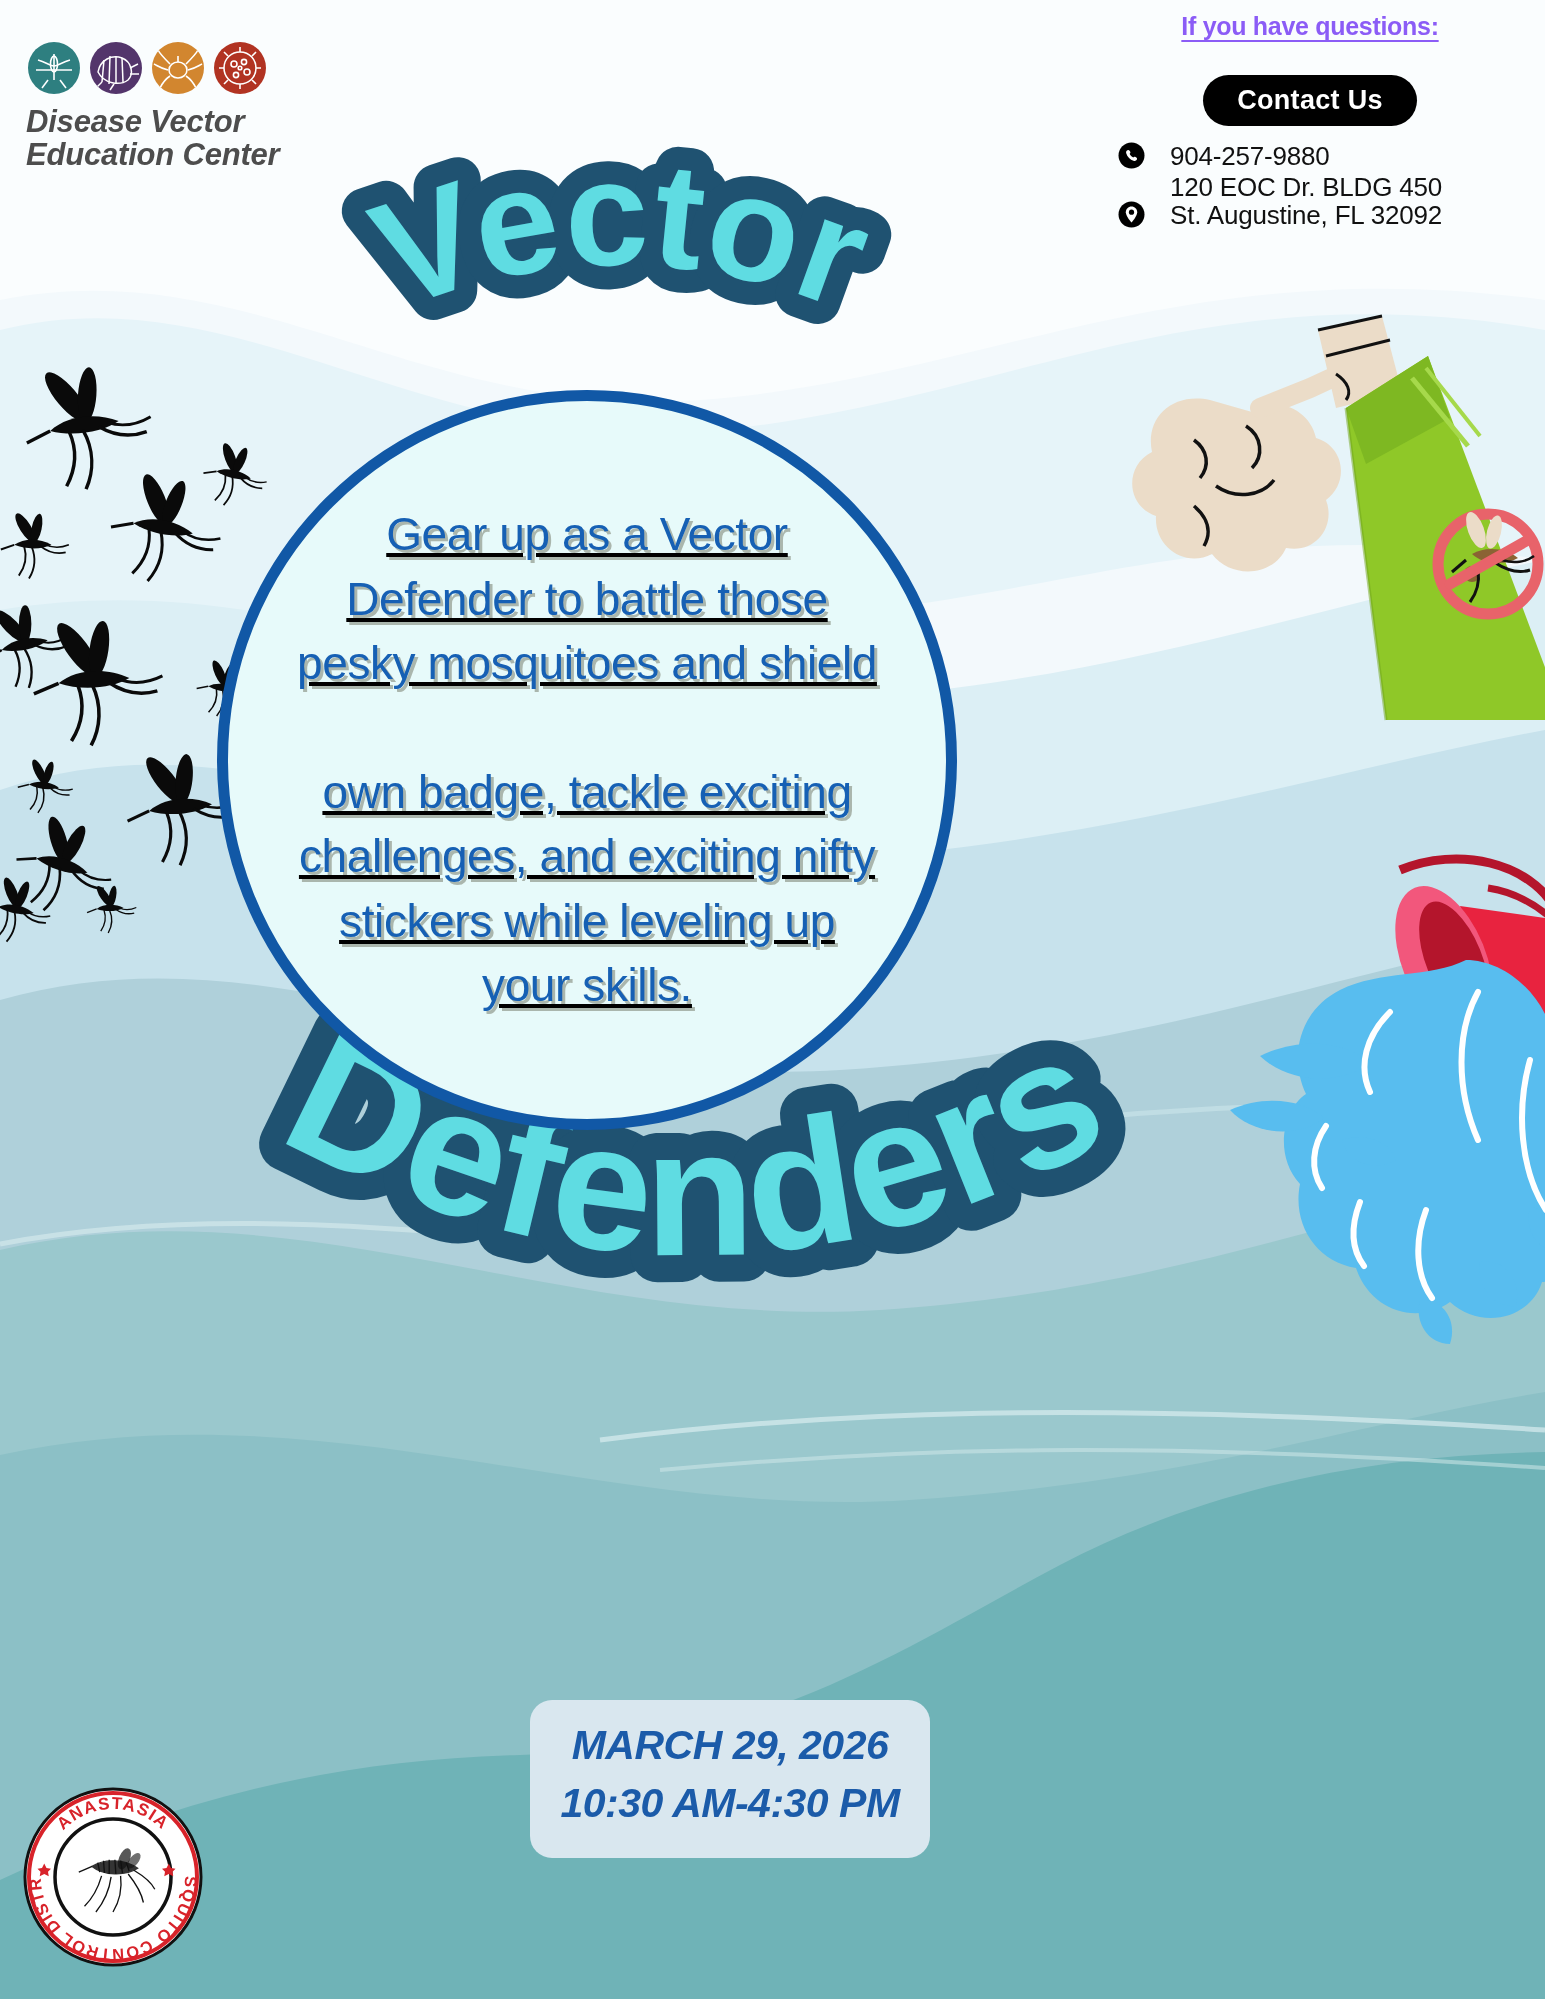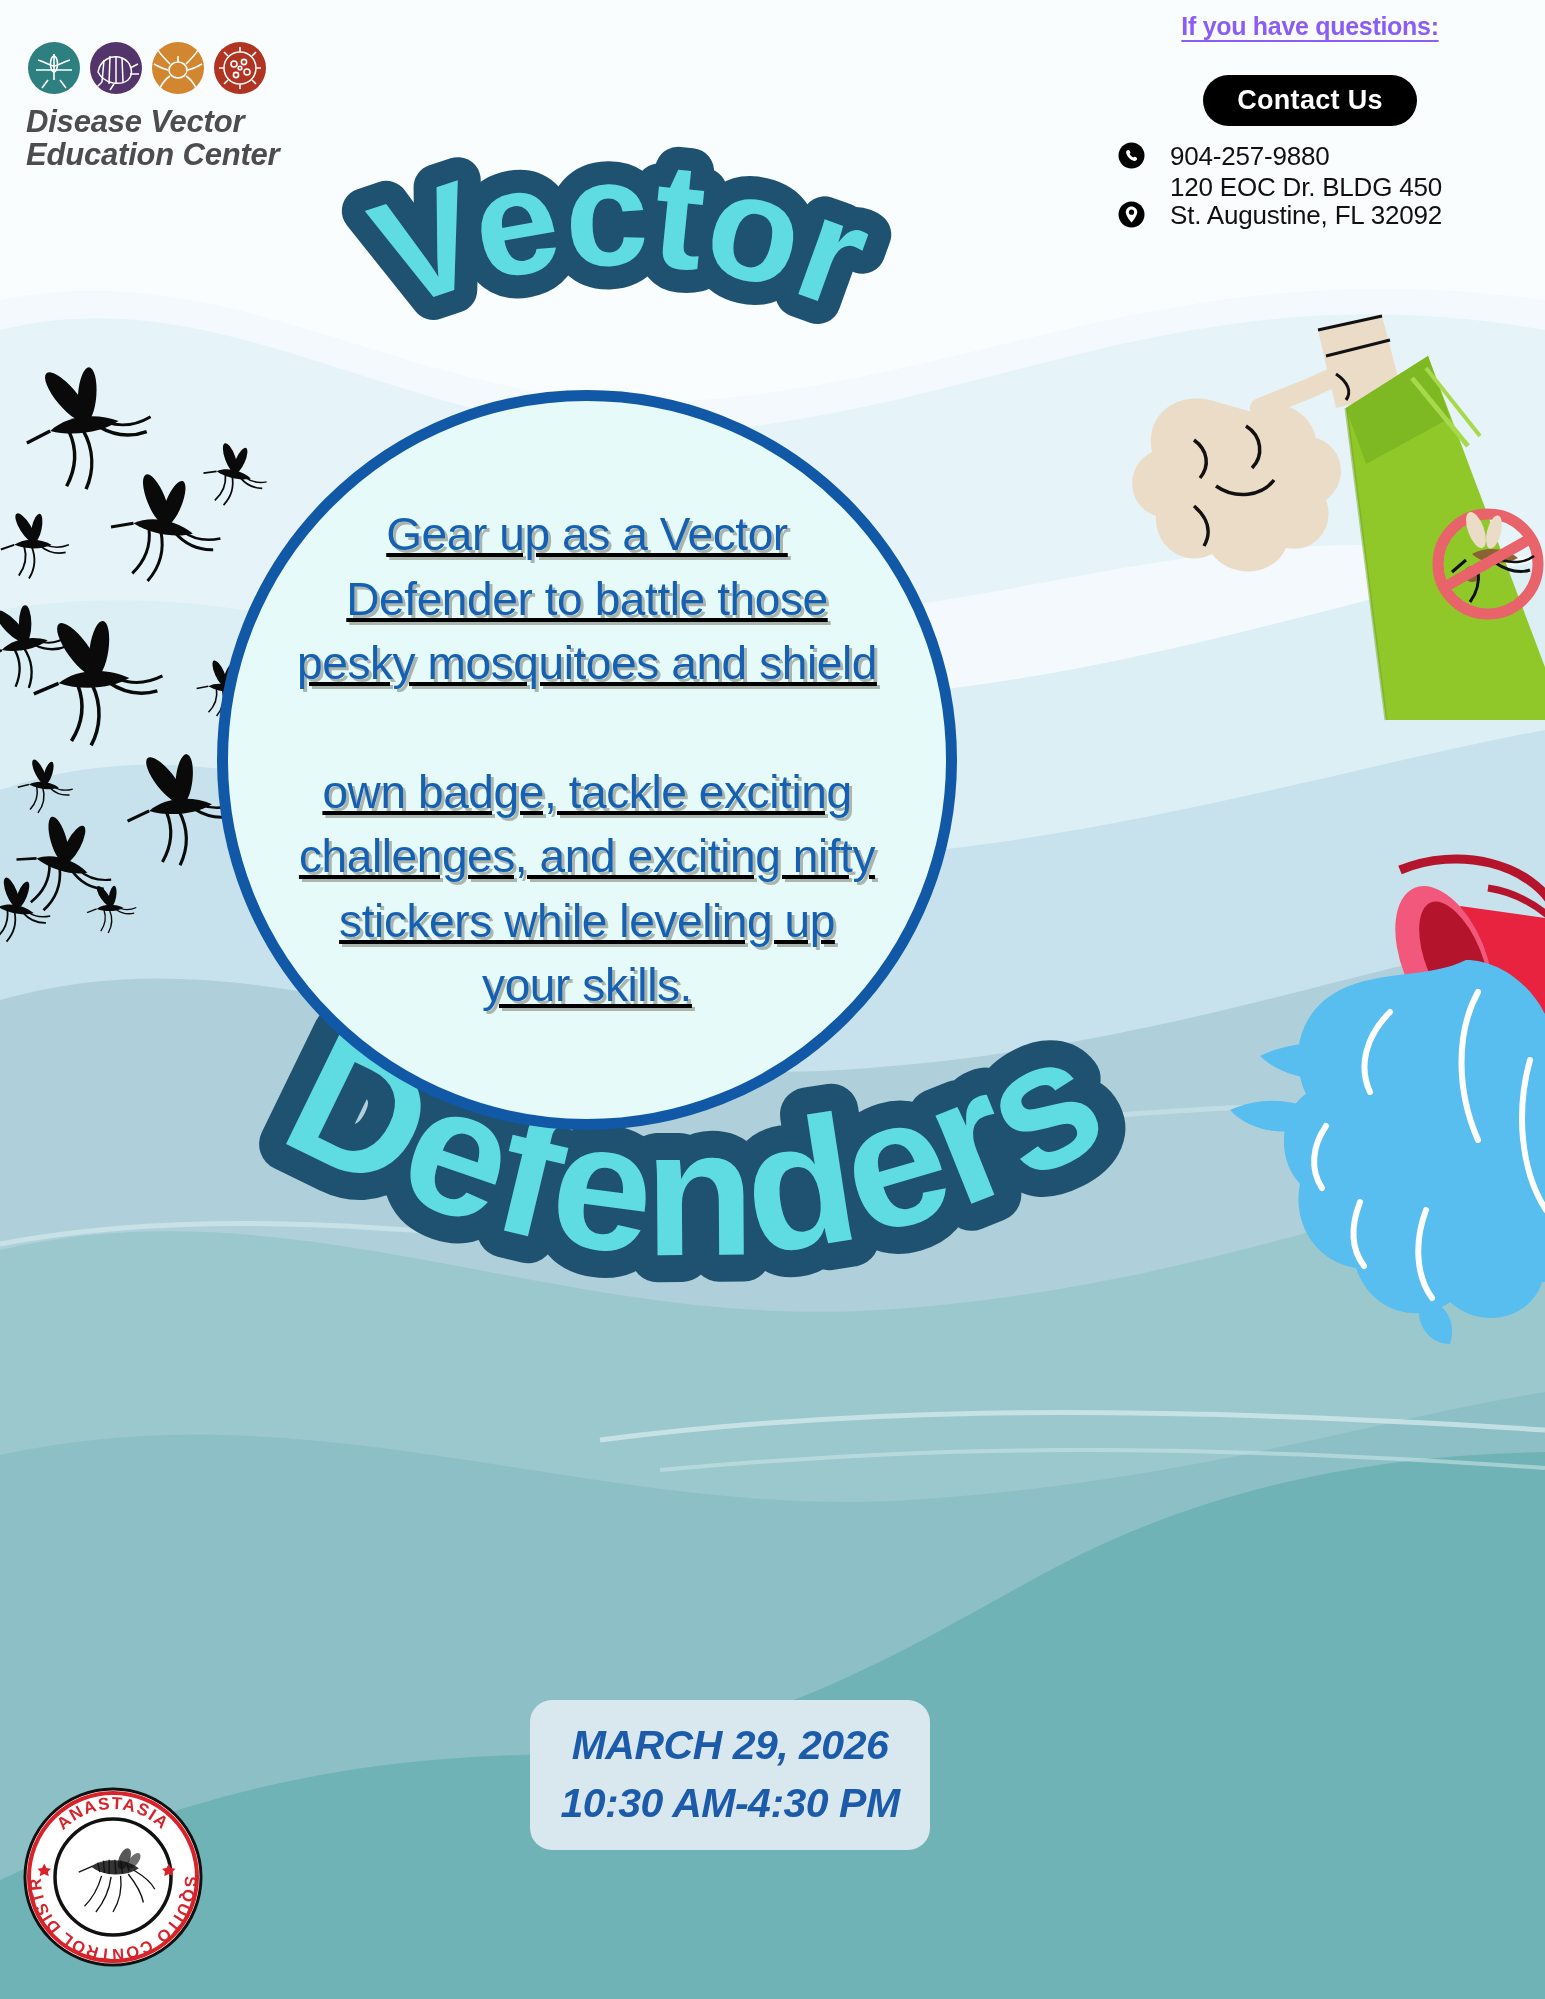--- a/index.html
+++ b/index.html
@@ -57,21 +57,21 @@
     width:640px;text-align:center;
     color:#1660B4;font-size:46px;line-height:1.40;font-weight:500;
     letter-spacing:-0.4px;
     text-shadow:3px 3px 0 rgba(120,125,110,.55);
   }
 
   
   .datebox{
     position:absolute;left:530px;top:1700px;width:400px;
     background:#D9E7EF;border-radius:22px;
-    padding:16px 10px 18px;text-align:center;
+    padding:16px 10px 26px;text-align:center;
   }
   .datebox div{
     font-style:italic;font-weight:bold;color:#1B5BA9;
     font-size:41px;line-height:1.42;letter-spacing:-0.5px;white-space:nowrap;
   }
 
   
   .seal{position:absolute;left:18px;top:1782px;width:190px;height:190px;}
 </style>
 </head>

